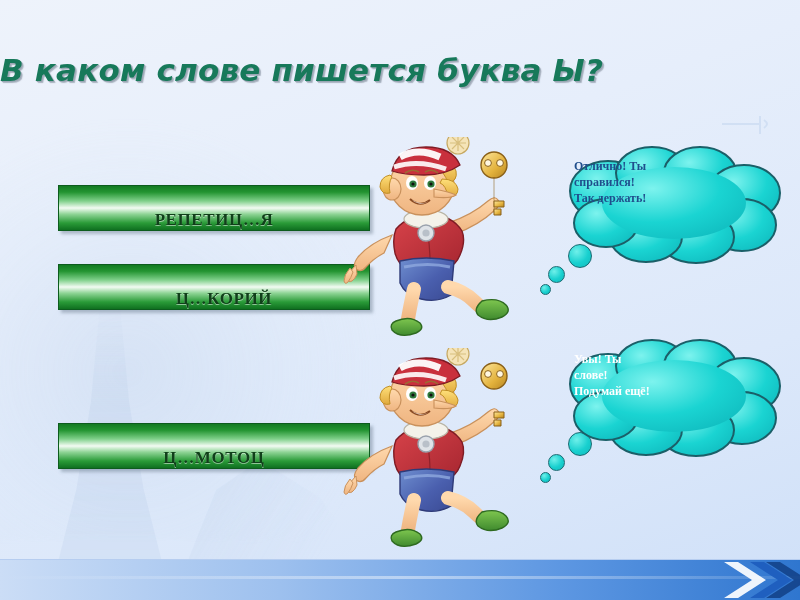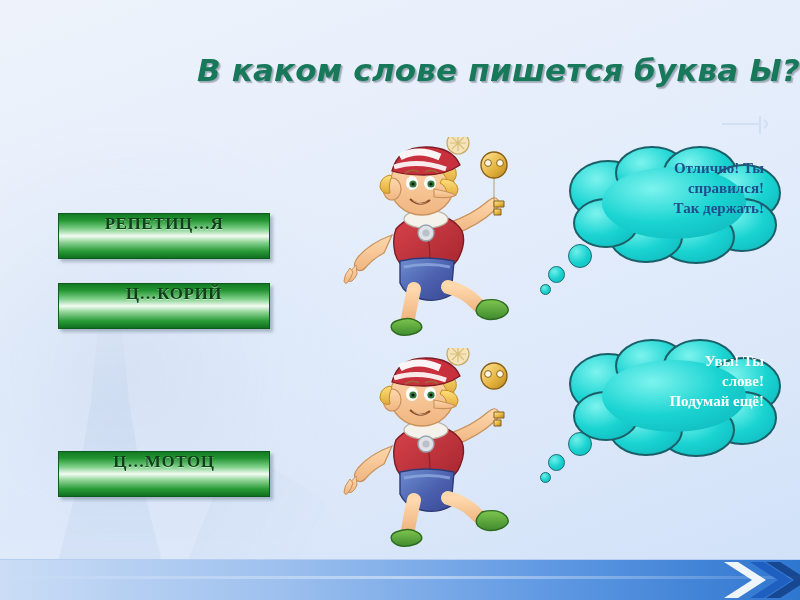--- a/index.html
+++ b/index.html
@@ -46,91 +46,90 @@
   .wm-sketch {
     right: 24px; top: 108px;
     width: 56px; height: 44px;
   }
   .wm-sketch svg { display:block; }
 
   
   #title {
     position: absolute;
     left: 0; right: 0; top: 52px;
-    text-align: right;
+    text-align: left;
     font-family: "DejaVu Sans", sans-serif;
     font-weight: bold;
     font-style: italic;
     font-size: 31px;
     letter-spacing: .2px;
     color: #17795a;
     text-shadow:
        1px 1px 0 #9aa7b4,
        2px 2px 1px rgba(120,132,146,.55);
     white-space: nowrap;
   }
 
   
   .btn {
     position: absolute;
     left: 58px;
-    width: 212px;
+    width: 312px;
     height: 46px;
     border: 1px solid #0d5c1e;
     box-sizing: border-box;
     background:
       linear-gradient(to bottom,
         #137a22 0%,
         #239431 14%,
         #7fd08a 34%,
         #f3fbf3 50%,
         #8ed495 64%,
         #2a9b38 84%,
         #0f7020 100%);
     box-shadow: 3px 3px 3px rgba(70,90,110,.35);
     display: flex;
-    align-items: flex-start;
+    align-items: flex-end;
     justify-content: center;
     cursor: pointer;
-    margin-top: 28px;
   }
   .btn-label {
     font-family: "Liberation Serif", serif;
     font-weight: bold;
     font-size: 17px;
     letter-spacing: .6px;
     color: #10401a;
     text-shadow: 0 1px 0 rgba(255,255,255,.5);
     white-space: nowrap;
   }
   #btn0 { top: 185px; }
-  #btn1 { top: 255px; padding-left: 20px; }
+  #btn1 { top: 264px; padding-left: 20px; }
   #btn2 { top: 342px; }
   #btn3 { top: 423px; }
 
   
   .bubble-wrap { position: absolute; }
   #bubble-correct { left: 556px; top: 145px; width: 236px; height: 120px; }
   #bubble-wrong   { left: 556px; top: 338px; width: 236px; height: 120px; }
 
   .cloud {
     position: absolute;
     left: 0; top: 0;
     width: 236px; height: 120px;
   }
   .cloud svg { display: block; width: 236px; height: 120px; }
 
   .bubble-text {
     position: absolute;
     left: 18px; top: 14px;
     width: 190px;
-    text-align: right;
+    text-align: left;
     font-family: "Liberation Serif", serif;
     font-weight: bold;
-    font-size: 15px;
+    font-size: 12px;
     line-height: 1.32;
     white-space: pre-line;
   }
   #text-correct { color: #1f4e8c; }
   #text-wrong   { color: #ffffff; }
 
   .tail { position: absolute; }
   .tail i {
     position: absolute;
     display: block;

